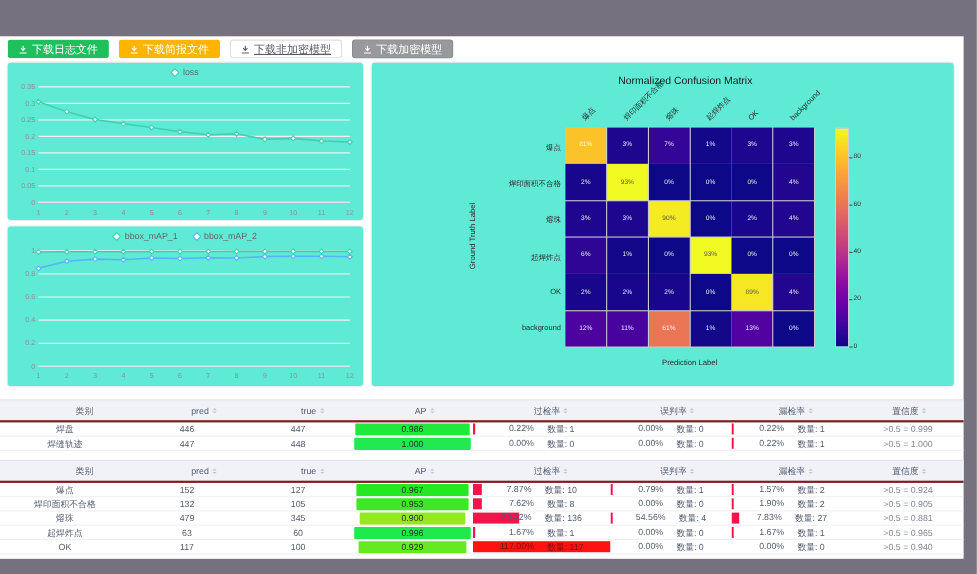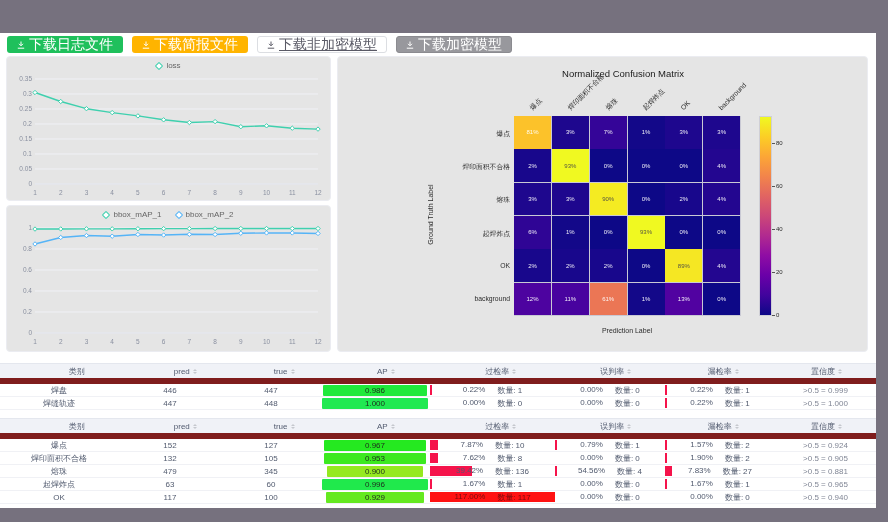--- a/index.html
+++ b/index.html
@@ -3,29 +3,29 @@
 <meta charset="utf-8">
 <style>
   * { margin:0; padding:0; box-sizing:border-box; }
   body { font-family:"Liberation Sans", sans-serif; }
   .stage { position:relative; width:888px; height:522px; background:#76717e; overflow:hidden; }
   .content { position:absolute; left:0; top:33px; width:876px; height:475px; background:#ffffff; }
 
   
   .toolbar { position:absolute; left:7px; top:3px; display:flex; gap:9px; }
   .btn { height:17px; padding:0 9px; border-radius:3px; display:flex; align-items:center; gap:4px;
-         font-size:14px; cursor:pointer; border:1px solid transparent; white-space:nowrap; }
+         font-size:10px; cursor:pointer; border:1px solid transparent; white-space:nowrap; }
   .btn svg { width:8px; height:8px; }
   .btn.green { background:#1fc05c; color:#fff; }
   .btn.orange { background:#ffb400; color:#fff; }
   .btn.plain { background:#fff; color:#5a5a66; border-color:#dcdee2;text-decoration:underline; }
   .btn.gray { background:#98989d; color:#fff; border-color:#8b8b90; }
 
   
-  .card { position:absolute; background:#e5e5e5; border:1px solid #ebecf1; border-radius:4px; }
+  .card { position:absolute; background:#5eead4; border:1px solid #ebecf1; border-radius:4px; }
   .legend-row { position:absolute; left:0; right:0; top:4px; display:flex; justify-content:center; gap:14px;
                 font-size:8px; color:#666; align-items:center; }
   .legend-item { display:flex; align-items:center; gap:4px; cursor:pointer; }
   .diamond { width:6px; height:6px; border:1.2px solid #3fd0ae; transform:rotate(45deg); background:#fff; border-radius:1px; display:inline-block; }
 
   
   .cm-title { position:absolute; font-size:9.5px; font-weight:normal; color:#1a1a1a; text-align:center; width:240px; }
   .cm-grid { position:absolute; }
   .cm-cell { position:absolute; display:flex; align-items:center; justify-content:center; font-size:6px; }
   .cm-rowlabel { position:absolute; font-size:6.8px; color:#2c2c2c; text-align:right; width:70px; }
@@ -33,21 +33,21 @@
                  transform:rotate(-45deg); transform-origin:0% 100%; height:9px; line-height:9px; }
   .cm-ylabel { position:absolute; font-size:7px; color:#2c2c2c; transform:rotate(-90deg); transform-origin:center; white-space:nowrap; }
   .cm-xlabel { position:absolute; font-size:7px; color:#2c2c2c; text-align:center; width:160px; }
   .cm-colorbar { position:absolute; width:13px; border:0.5px solid #cfcfd6;
      background:linear-gradient(to top,#0d0887 0%,#41049d 10%,#6a00a8 20%,#8f0da4 30%,#b12a90 40%,#cc4778 50%,#e16462 60%,#f2844b 70%,#fca636 80%,#fcce25 90%,#f0f921 100%); }
   .cm-cbtick { position:absolute; font-size:6px; color:#2c2c2c; }
   .cm-cbtick i { position:absolute; left:-4px; top:3px; width:3px; height:1px; background:#555; }
 
   
   .tbl { width:876px; }
-  .thead { display:flex; background:#f0f2f7; border-top:1px solid #e4e7ee; border-bottom:6px solid #7f1d1d;
+  .thead { display:flex; background:#f0f2f7; border-top:1px solid #e4e7ee; border-bottom:2px solid #7f1d1d;
            height:21px; align-items:center; color:#515a6e; font-size:8px;padding-left:19px; }
   .th { display:flex; align-items:center; justify-content:center; gap:3px; height:100%; cursor:pointer; }
   .caret { display:inline-flex; flex-direction:column; gap:1px; }
   .caret i { width:0; height:0; border:2.6px solid transparent; display:block; }
   .caret .up { border-bottom-color:#c5c8ce; border-top-width:0; }
   .caret .dn { border-top-color:#c5c8ce; border-bottom-width:0; }
   .trow { display:flex; height:13px; align-items:center; font-size:8px; color:#515a6e; border-bottom:1px solid #f0f1f5; }
   .td { display:flex; align-items:center; justify-content:center; height:100%; position:relative; overflow:hidden; }
   .ap-bar { position:relative; height:11px; border-radius:1px; display:flex; align-items:center; justify-content:center;
             color:#1d2b1d; font-size:8px; }

